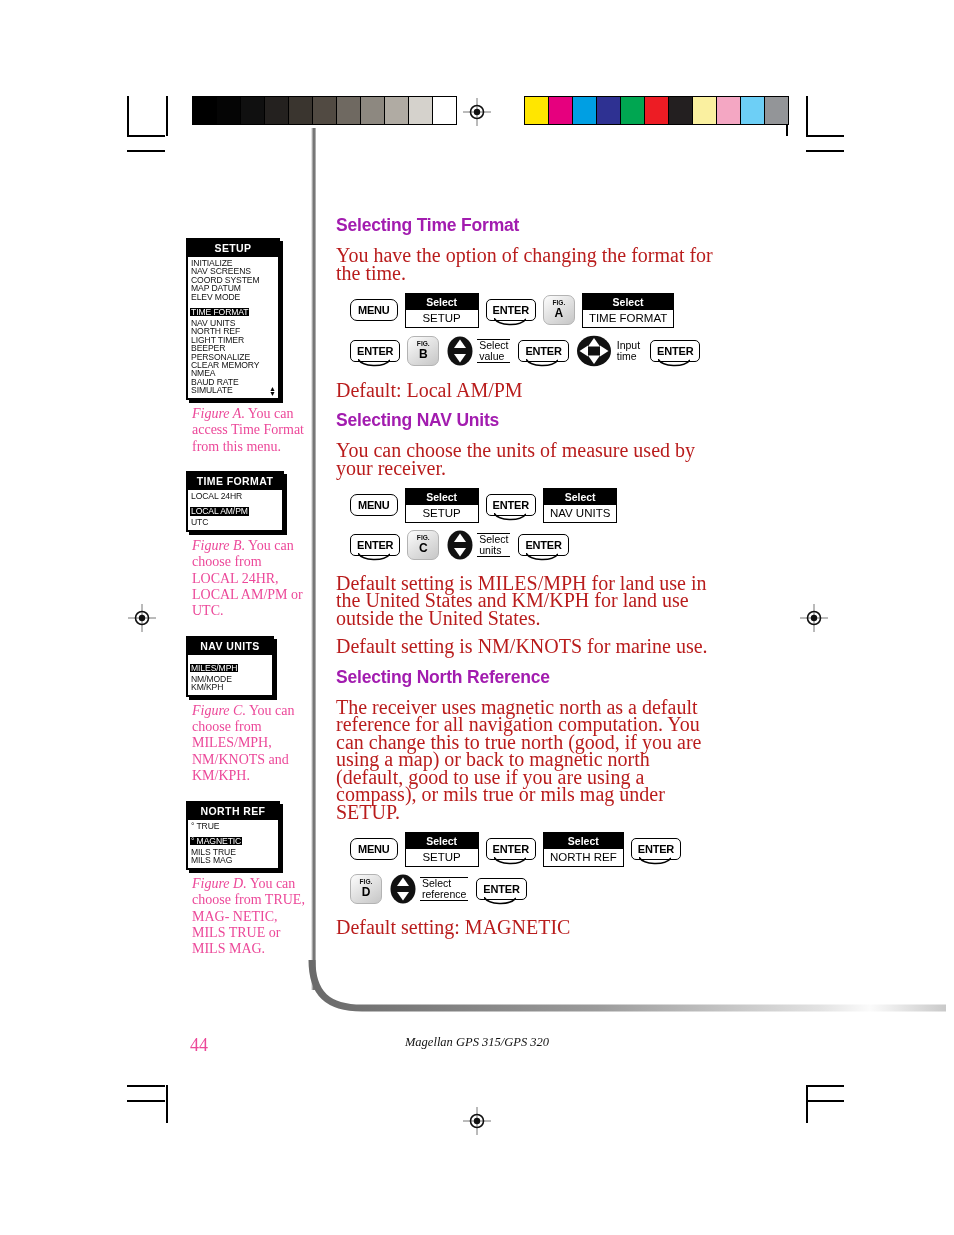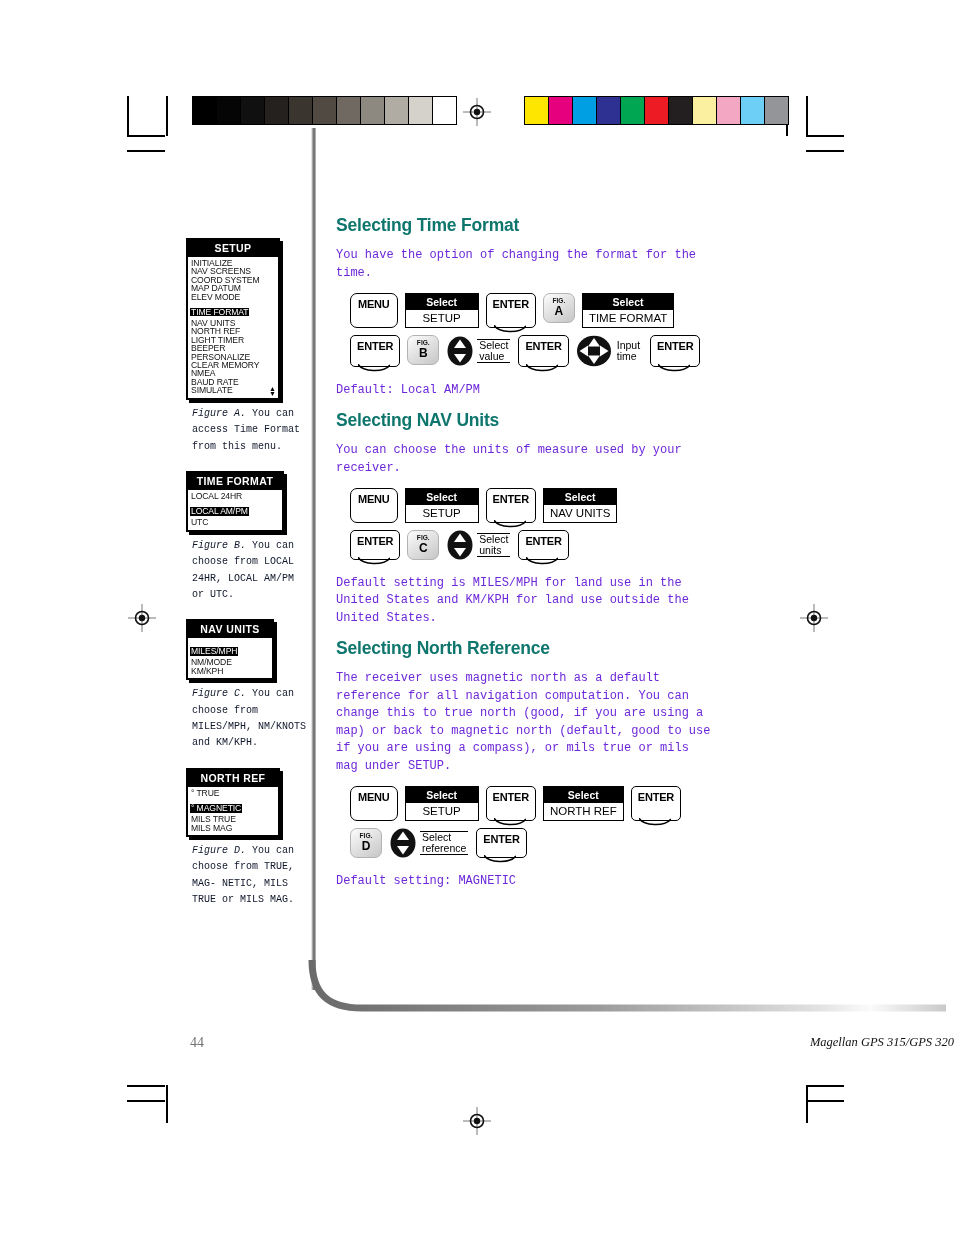--- a/index.html
+++ b/index.html
@@ -39,35 +39,35 @@
        padding:0 1px;}
   .lcd .row.hl{background:#000;color:#fff;display:inline-block;}
   .lcd .scroll{position:absolute;right:2px;bottom:1px;width:7px;
        font-size:7px;line-height:5px;color:#000;text-align:center;}
 
   .setup-lcd{width:90px;}
   .tf-lcd{width:94px;}
   .nav-lcd{width:84px;}
   .nr-lcd{width:90px;}
 
-  .figcap{font-family:Liberation Mono, monospace;font-size:10px;
-       line-height:16.4px;color:#0f172a;margin:6px 0 16px 6px;width:116px;}
+  .figcap{font-family:Liberation Serif, serif;font-size:14px;
+       line-height:16.4px;color:#ec4899;margin:6px 0 16px 6px;width:116px;}
   .figcap i{font-style:italic;}
 
   
   .main{position:absolute;left:336px;top:215px;width:380px;}
 
   h2.sect{font-family:"Liberation Sans", sans-serif;font-weight:bold;
-      font-size:17.5px;letter-spacing:-.2px;margin:0 0 11px 0;color:#0f766e;}
+      font-size:17.5px;letter-spacing:-.2px;margin:0 0 11px 0;color:#a21caf;}
   .sect-wrap{position:relative;}
-  p.body{font-family:Liberation Mono, monospace;font-size:12px;
-      line-height:17.5px;margin:0 0 11px 0;color:#6d28d9;}
-
-  
-  .seq{display:flex;margin:0 0 7px 14px;}
+  p.body{font-family:Liberation Serif, serif;font-size:20px;
+      line-height:17.5px;margin:0 0 11px 0;color:#b91c1c;}
+
+  
+  .seq{display:flex;align-items:center;margin:0 0 7px 14px;}
 
   .key{position:relative;display:inline-block;border:1.6px solid #000;
       border-radius:7px;background:#fff;
       font-family:"Liberation Sans", sans-serif;font-weight:bold;
       font-size:11px;letter-spacing:-.2px;padding:4px 7px 4px 7px;
       color:#000;margin-right:7px;}
   .key.enter{border-radius:5px;padding:4px 6px;}
   .key .tail{position:absolute;left:7px;bottom:-7px;width:30px;height:9px;}
 
   .disp{display:inline-block;border:1.5px solid #000;background:#fff;
@@ -90,22 +90,22 @@
   .updown{width:28px;height:30px;margin-right:3px;position:relative;}
   .fourway{width:36px;height:32px;margin-right:3px;position:relative;}
 
   .seqlabel{font-family:"Liberation Sans", sans-serif;font-size:10.5px;
       line-height:11px;color:#000;margin-right:8px;padding:0 2px;
       border-top:1.4px solid #000;border-bottom:1.4px solid #000;}
   .seqlabel.plain{border:none;}
 
   
   .pagenum{position:absolute;left:190px;top:1035px;
-      font-family:"Liberation Serif", serif;font-size:14px;color:#737373;}
-  .bookname{position:absolute;left:0;top:1035px;width:954px;text-align:right;
+      font-family:"Liberation Serif", serif;font-size:18px;color:#ec4899;}
+  .bookname{position:absolute;left:0;top:1035px;width:954px;text-align:center;
       font-family:"Liberation Serif", serif;font-style:italic;
       font-size:12.5px;color:#111;}
 </style>
 </head>
 <body>
 
 <div class="page">
 
   <div>
     <div class="crop-line" style="left:127px;top:96px;width:1.5px;height:40px;"></div>
@@ -341,20 +341,21 @@
               <div>Select</div>
               <div>units</div>
             </span>
           </span>
           <span class="key enter">ENTER<span class="tail"><svg width="32" height="10" viewBox="0 0 32 10">
                 <path d="M0,0 C4,8 26,9 32,1" fill="none" stroke="#000" stroke-width="1.6"></path>
               </svg></span></span>
         </div>
         <div style="height: 8px;"></div>
         <p class="body">Default setting is MILES/MPH for land use in the United States and KM/KPH for land use outside the United States.</p>
+        <p class="body">Default setting is NM/KNOTS for marine use.</p>
       </div>
       <div class="sect-wrap">
         <h2 class="sect">Selecting North Reference</h2>
         <p class="body">The receiver uses magnetic north as a default reference for all navigation computation.  You can change this to true north (good, if you are using a map) or back to magnetic north (default, good to use if you are using a compass), or mils true or mils mag under SETUP.</p>
         <div class="seq">
           <span class="key">MENU</span>
           <span class="disp">
             <span class="dhead" style="display: block;">Select</span>
             <span class="dval" style="display: block;">SETUP</span>
           </span>

